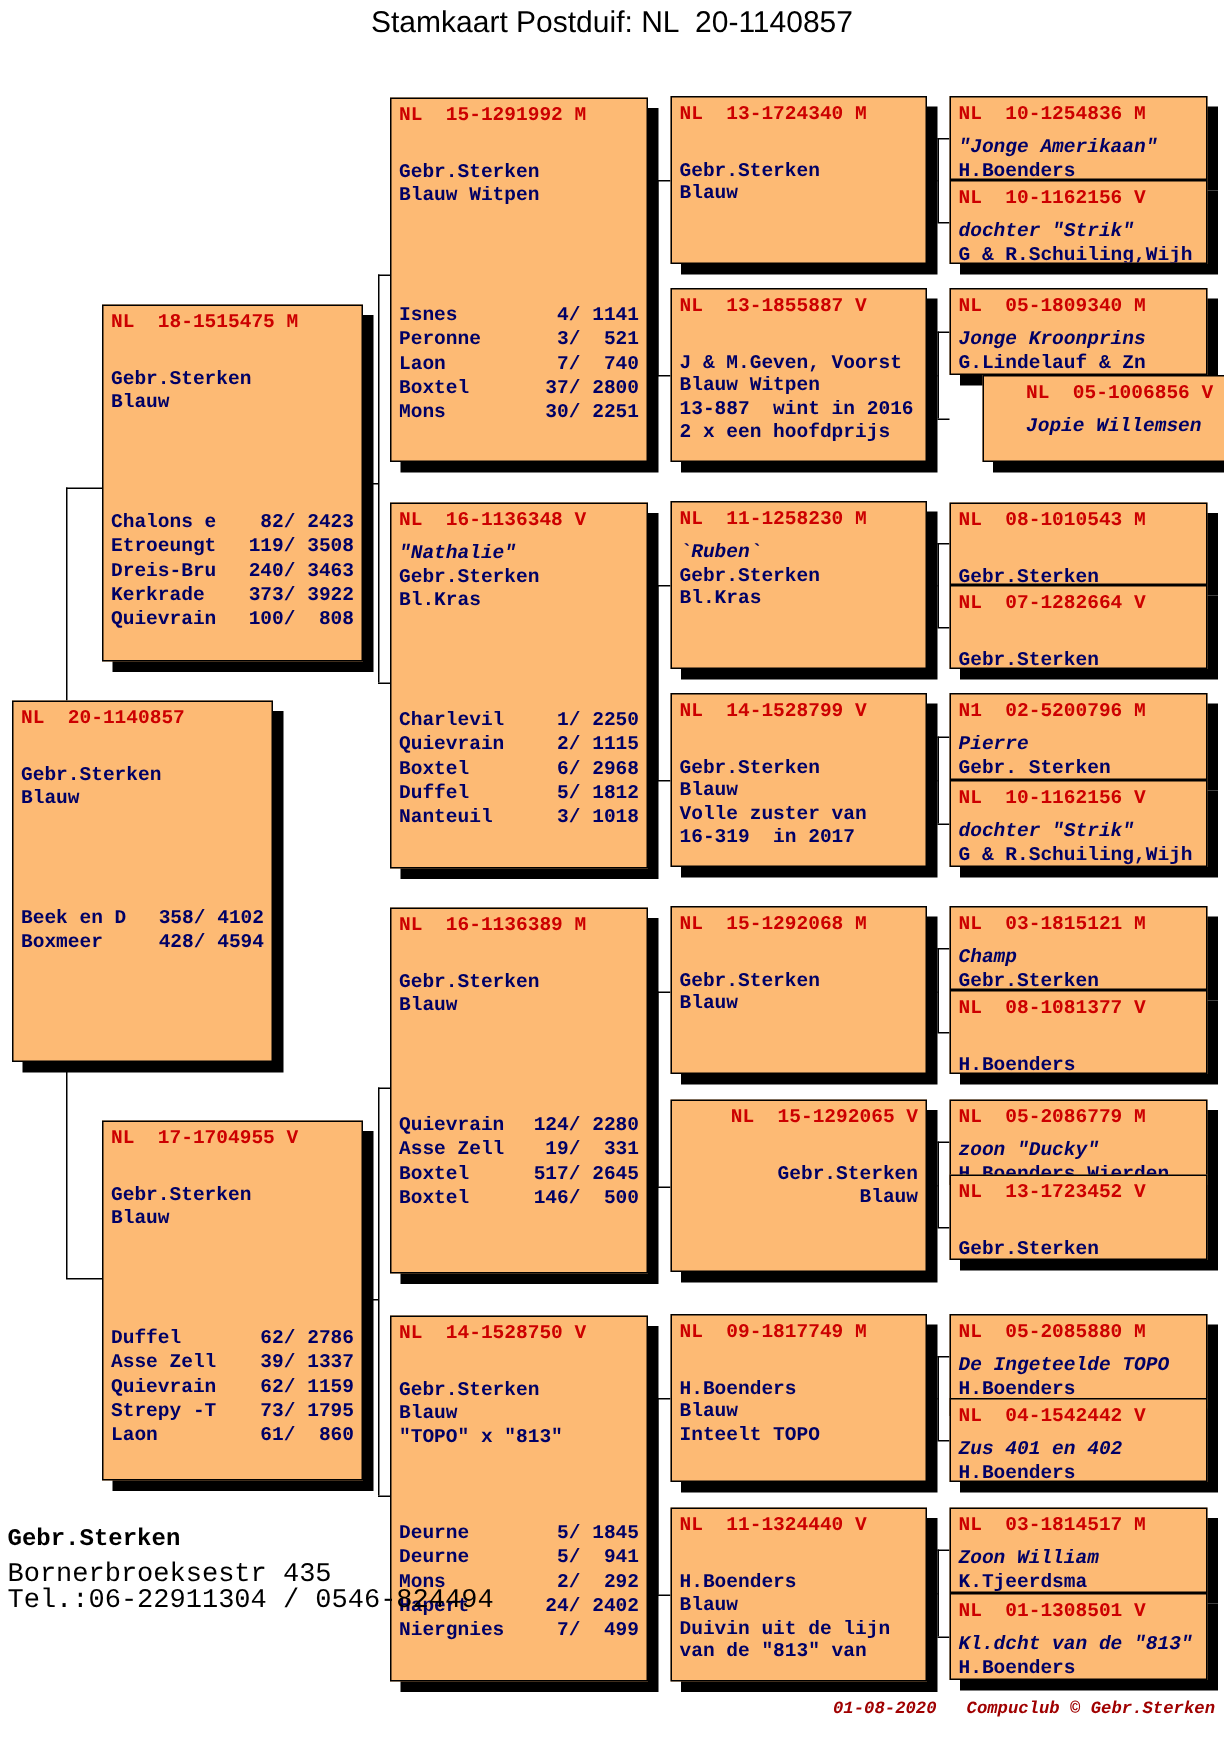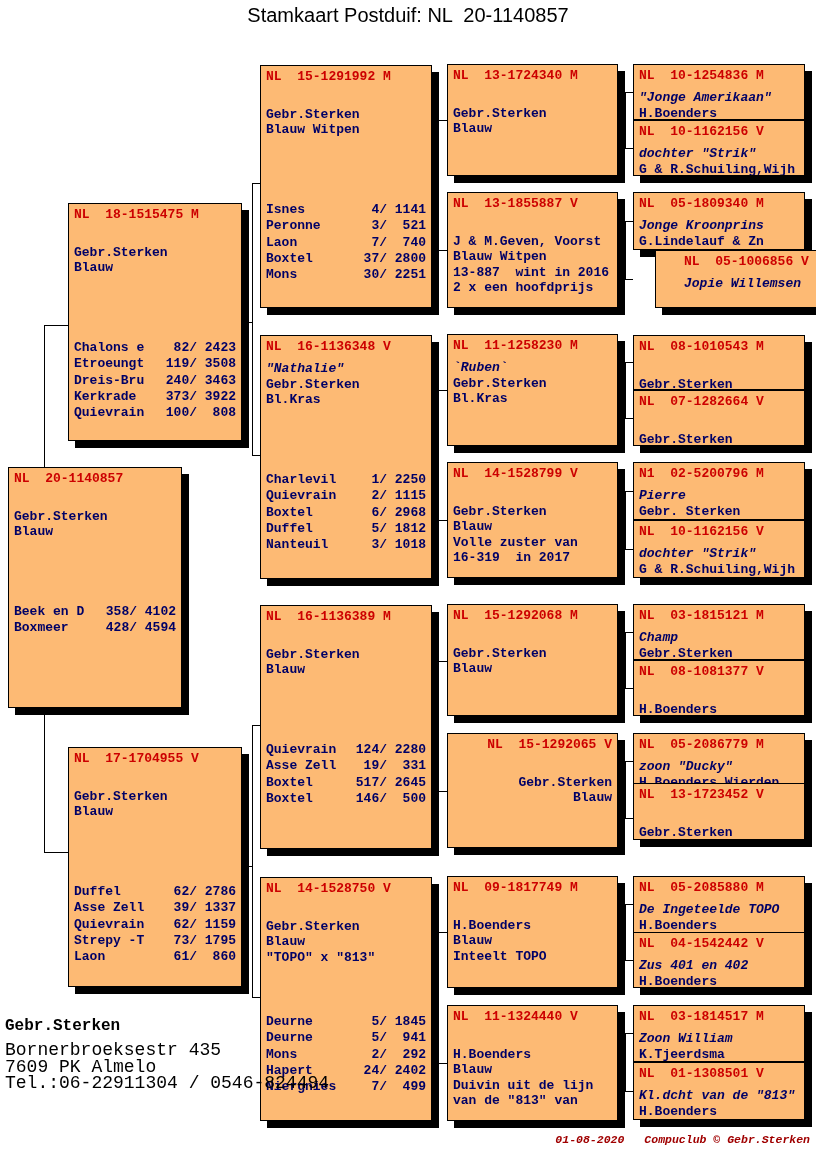--- a/index.html
+++ b/index.html
@@ -482,20 +482,19 @@
         <div class="ring">NL  01-1308501 V</div>
         <div class="lines">
           <div class="line italic">Kl.dcht van de "813"</div>
           <div class="line">H.Boenders</div>
         </div>
       </div>
     </div>
   <div class="owner">
     <div class="owner-name">Gebr.Sterken</div>
     <div class="owner-line">Bornerbroeksestr 435</div>
-    <div class="owner-line">7609 PK  Almelo</div>
     <div class="owner-line">Tel.:06-22911304 / 0546-824494</div>
   </div>
   <div class="footer">
     <span>01-08-2020</span>
     <span>Compuclub © Gebr.Sterken</span>
   </div>
 </div>
 
 </body></html>

